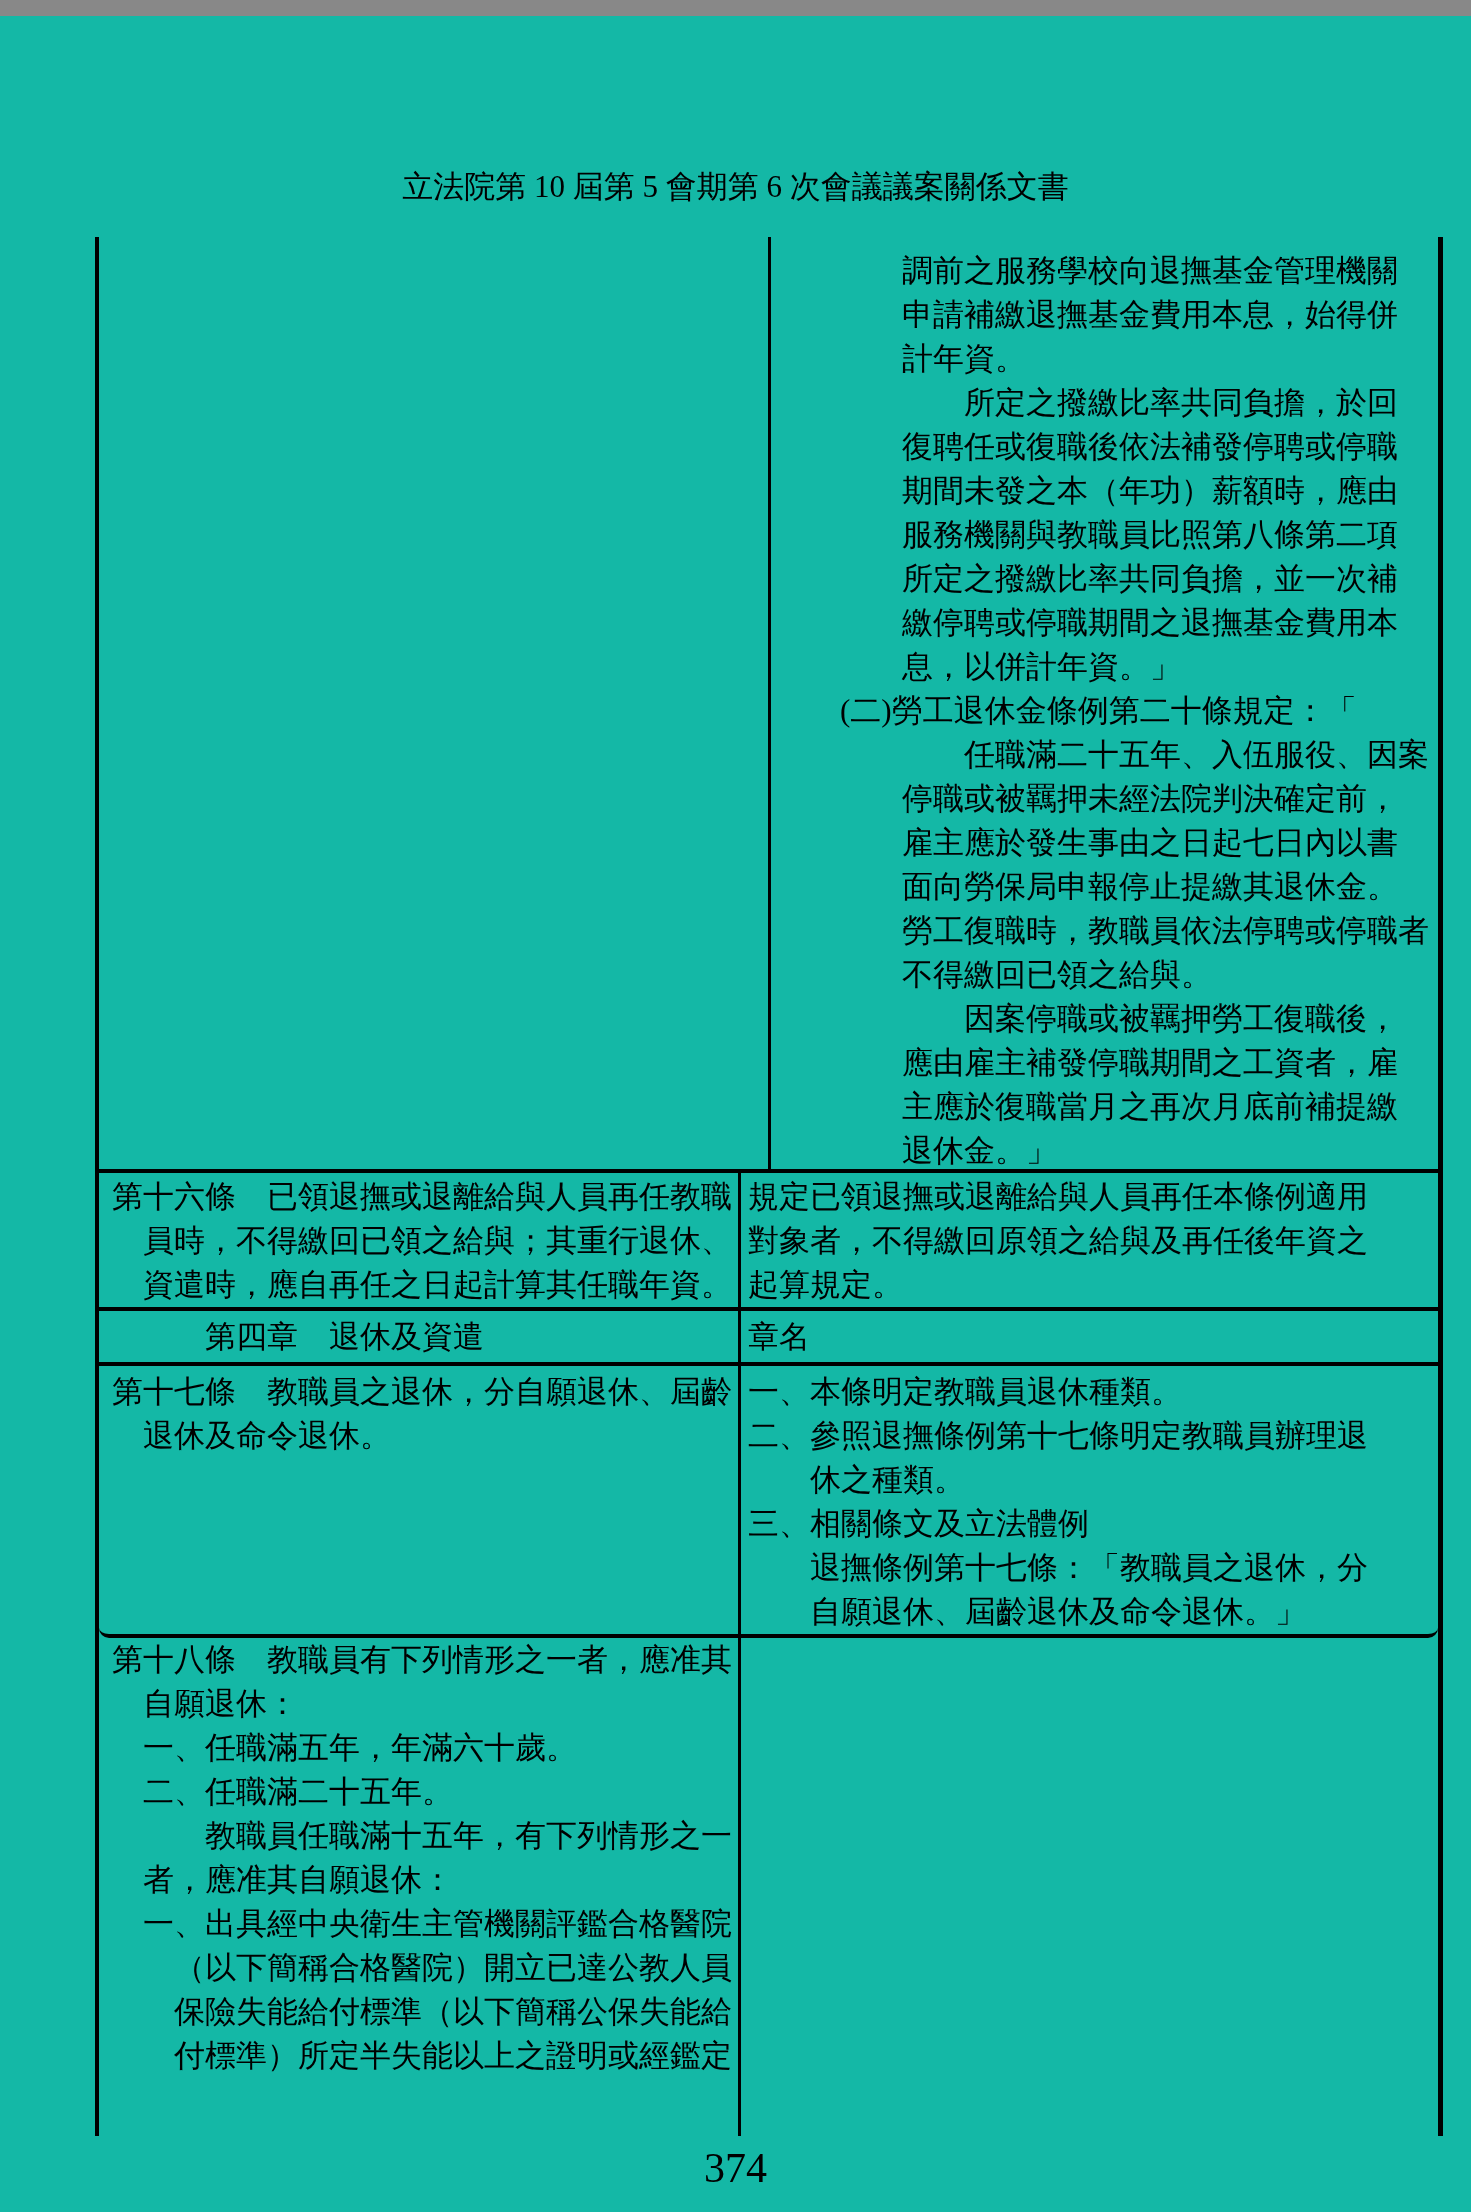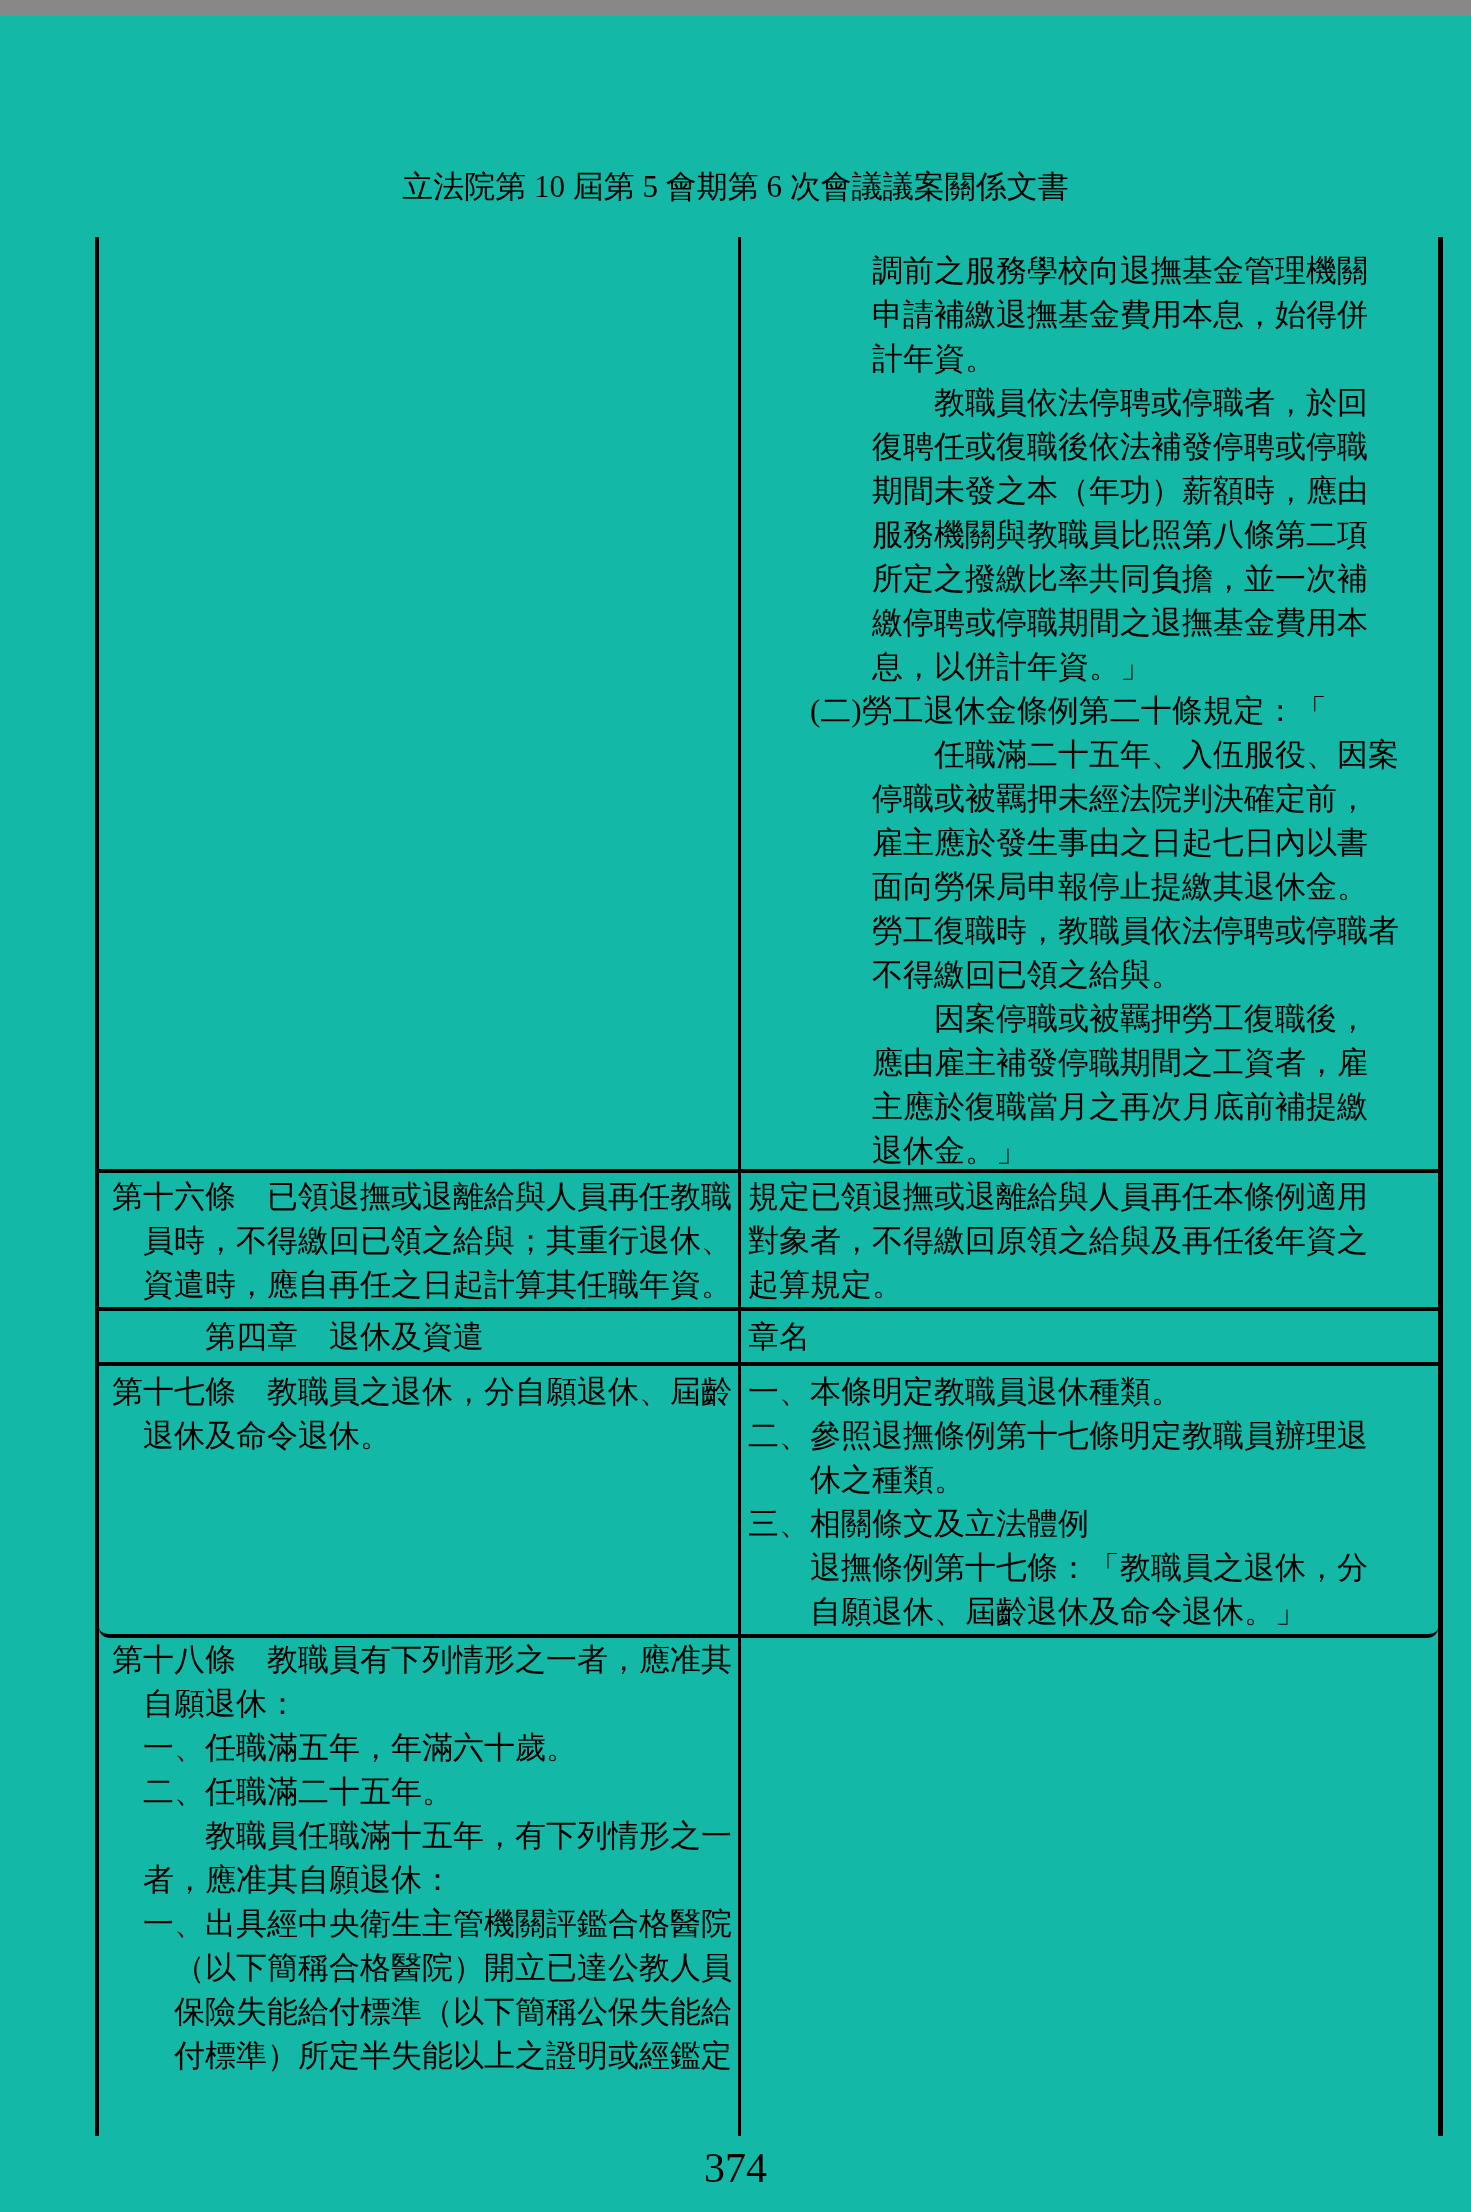--- a/index.html
+++ b/index.html
@@ -20,21 +20,21 @@
   .doc-table{
     position:absolute;left:95px;top:221px;
     width:1348px;height:1899px;
     box-sizing:border-box;
     border-left:4px solid #000;
     border-right:5px solid #000;
     overflow:hidden;
   }
   .row{display:flex;box-sizing:border-box;width:100%;}
   .row.sep{border-bottom:4px solid #000;}
-  .r1{height:936px;}
+  .r1{height:936px;padding-left:30px;}
   .r2{height:138px;}
   .r3{height:55px;}
   .r4{height:272px;border-radius:10px;}
   .r5{height:498px;}
   .cell{box-sizing:border-box;overflow:hidden;}
   .cell.left{
     width:642px;flex:0 0 642px;
     border-right:3px solid #000;
     padding:0 6px 0 13px;
   }
@@ -69,21 +69,21 @@
   <div class="header">立法院第 10 屆第 5 會期第 6 次會議議案關係文書</div>
 
   <div class="doc-table">
 
     <div class="row sep r1">
       <div class="cell left"></div>
       <div class="cell right">
         <div class="ln" data-indent="4">調前之服務學校向退撫基金管理機關</div>
         <div class="ln" data-indent="4">申請補繳退撫基金費用本息，始得併</div>
         <div class="ln" data-indent="4">計年資。</div>
-        <div class="ln" data-indent="6">教職員依法停聘或停職者，於回</div>
+        <div class="ln" data-indent="6">所定之撥繳比率共同負擔，於回</div>
         <div class="ln" data-indent="4">復聘任或復職後依法補發停聘或停職</div>
         <div class="ln" data-indent="4">期間未發之本（年功）薪額時，應由</div>
         <div class="ln" data-indent="4">服務機關與教職員比照第八條第二項</div>
         <div class="ln" data-indent="4">所定之撥繳比率共同負擔，並一次補</div>
         <div class="ln" data-indent="4">繳停聘或停職期間之退撫基金費用本</div>
         <div class="ln" data-indent="4">息，以併計年資。」</div>
         <div class="ln" data-indent="2">(二)勞工退休金條例第二十條規定：「</div>
         <div class="ln" data-indent="6">任職滿二十五年、入伍服役、因案</div>
         <div class="ln" data-indent="4">停職或被羈押未經法院判決確定前，</div>
         <div class="ln" data-indent="4">雇主應於發生事由之日起七日內以書</div>

